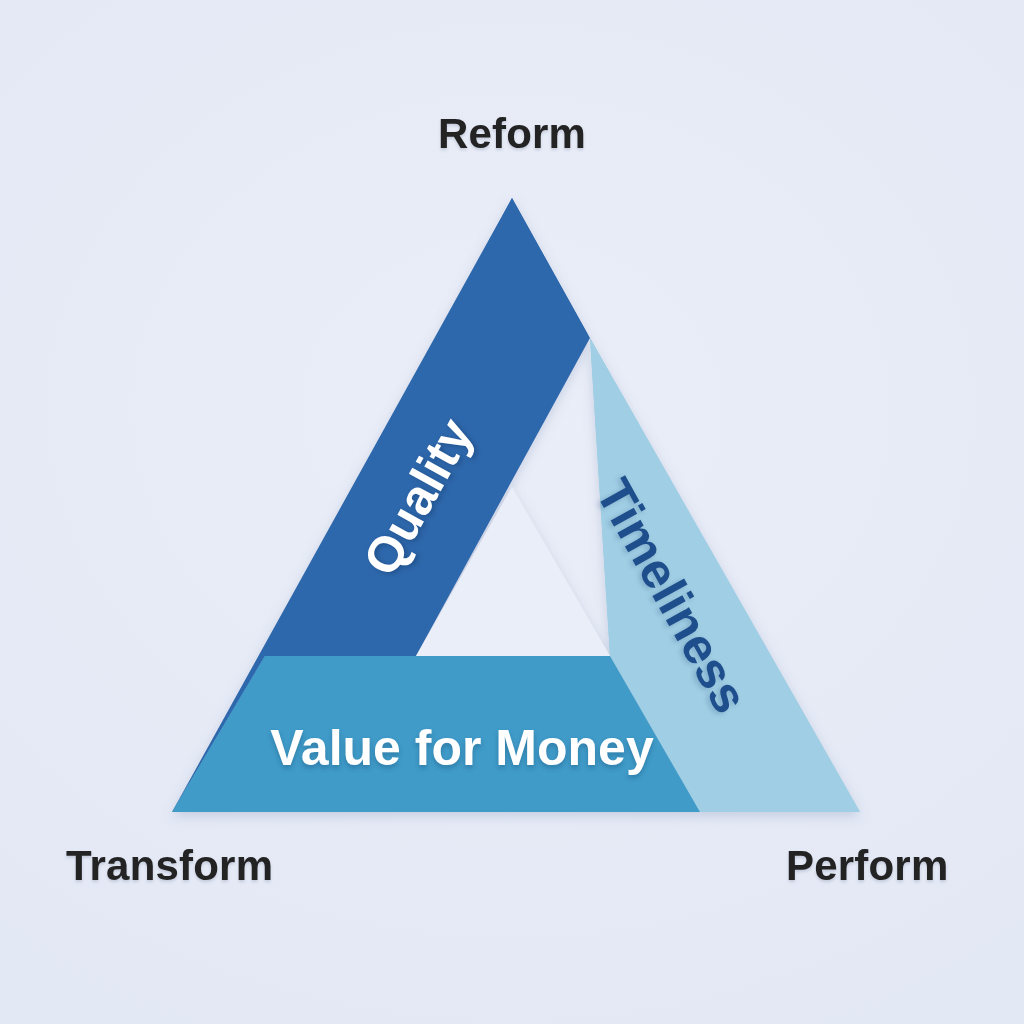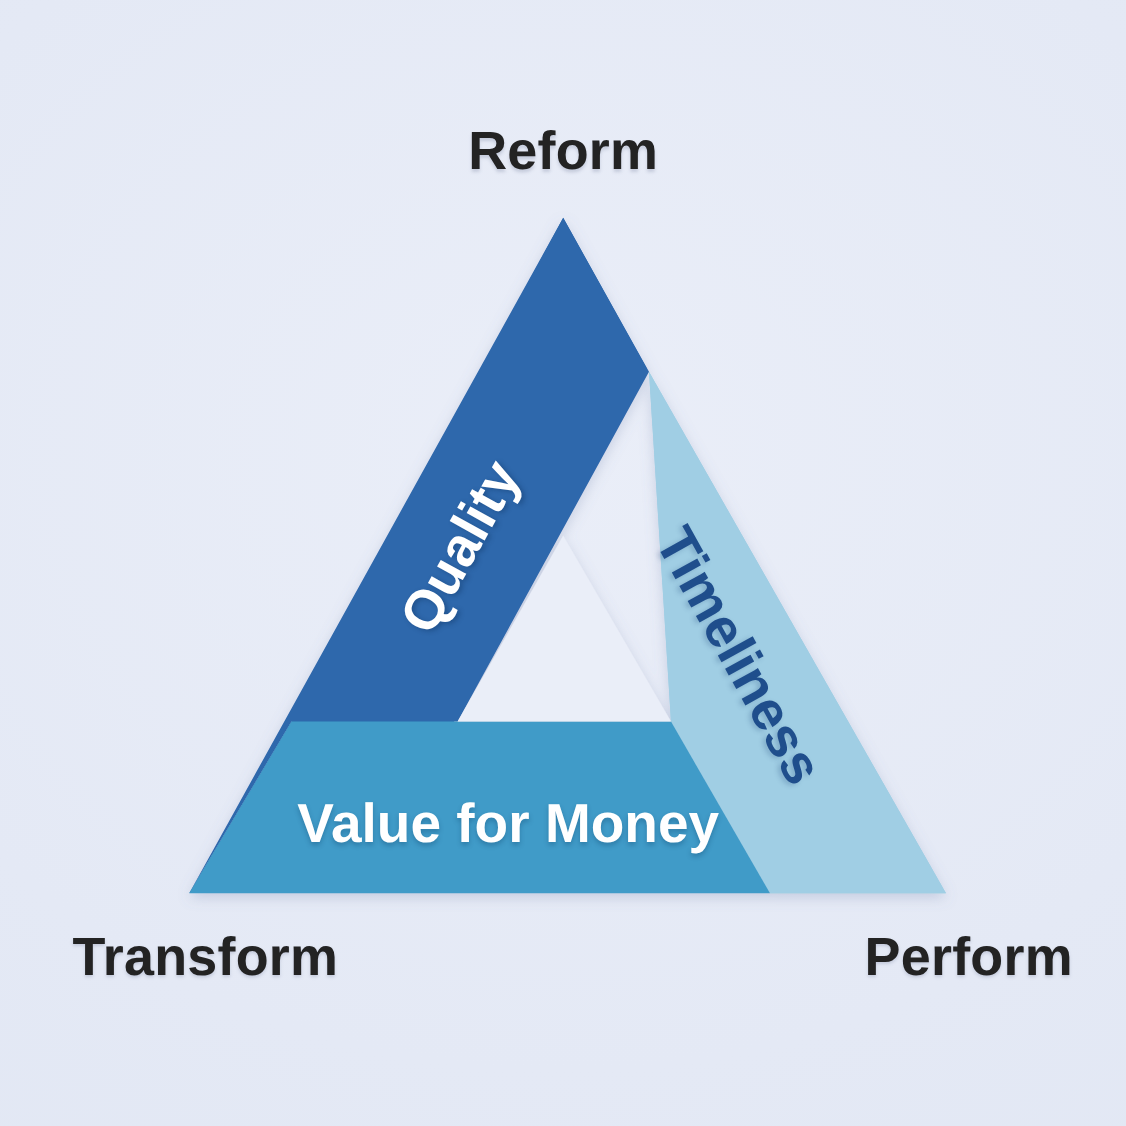--- a/index.html
+++ b/index.html
@@ -24,21 +24,21 @@
     position: absolute;
     left: 0;
     top: 0;
     width: 1024px;
     height: 1024px;
     display: block;
   }
   .vertex-label {
     position: absolute;
     font-weight: bold;
-    font-size: 49px;
+    font-size: 42px;
     color: #232323;
     letter-spacing: 0.2px;
     white-space: nowrap;
     text-shadow: 0 2px 3px rgba(120,130,160,0.30);
   }
   #label-reform {
     left: 512px;
     top: 110px;
     transform: translate(-50%, 0);
   }

